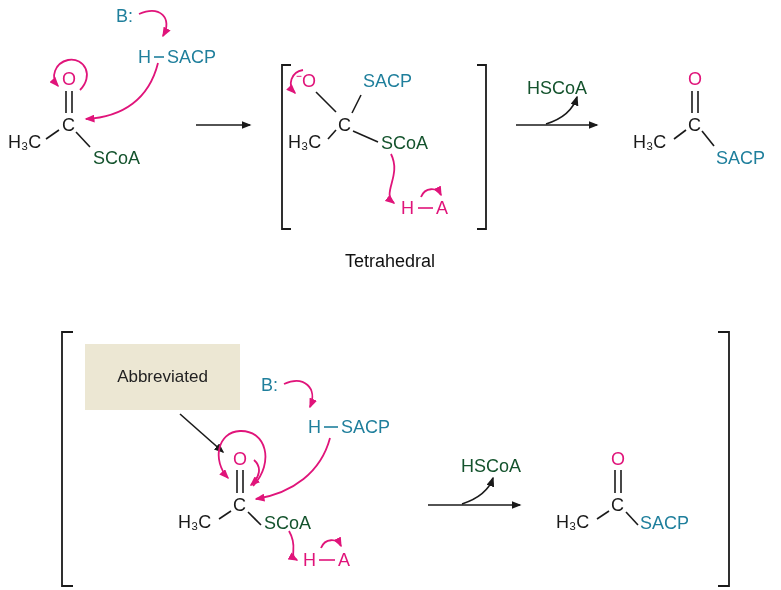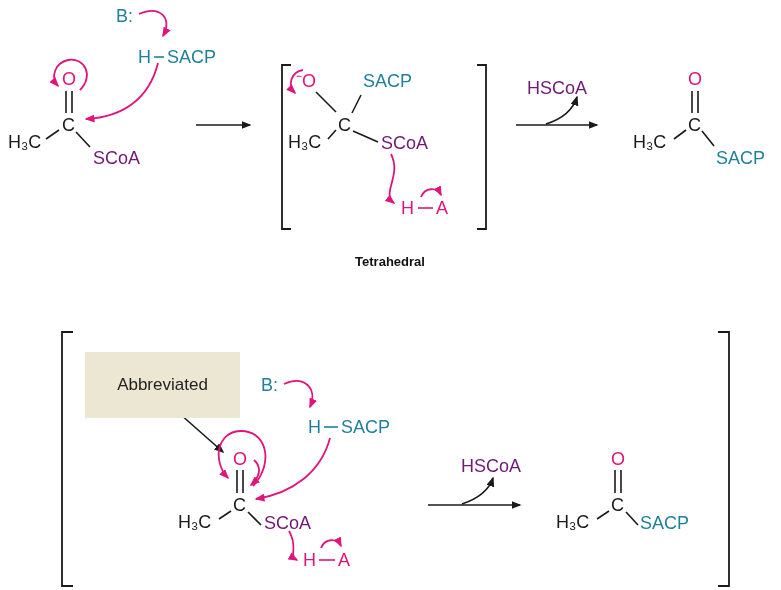--- a/index.html
+++ b/index.html
@@ -3,24 +3,24 @@
 <meta charset="utf-8">
 <style>
   *{box-sizing:border-box}
   html,body{margin:0;padding:0;background:#fff}
   body{font-family:"Liberation Sans",sans-serif}
   .canvas{position:relative;width:781px;height:590px;background:#fff;overflow:hidden}
   .svg-layer{position:absolute;left:0;top:0}
   .lbl{position:absolute;font-size:18px;line-height:18px;white-space:nowrap;color:#1a1a1a}
   .teal{color:#1f7f9c}
   .magenta{color:#e0147a}
-  .green{color:#701a75}
+  .green{color:#14532d}
   .caption{position:absolute;left:300px;top:249px;width:180px;text-align:center;
-           font-weight:bold;font-size:13px;line-height:25px;color:#111}
-  .note{position:absolute;left:85px;top:352px;width:155px;height:66px;background:#ece7d3;
+           font-weight:normal;font-size:18px;line-height:25px;color:#111}
+  .note{position:absolute;left:85px;top:344px;width:155px;height:66px;background:#ece7d3;
         display:flex;flex-direction:column;align-items:center;justify-content:center;
         font-size:17px;line-height:24px;color:#222}
 </style>
 </head>
 <body>
 
 <div class="canvas">
 
   <svg class="svg-layer" width="781" height="590" viewBox="0 0 781 590">
     <defs>

